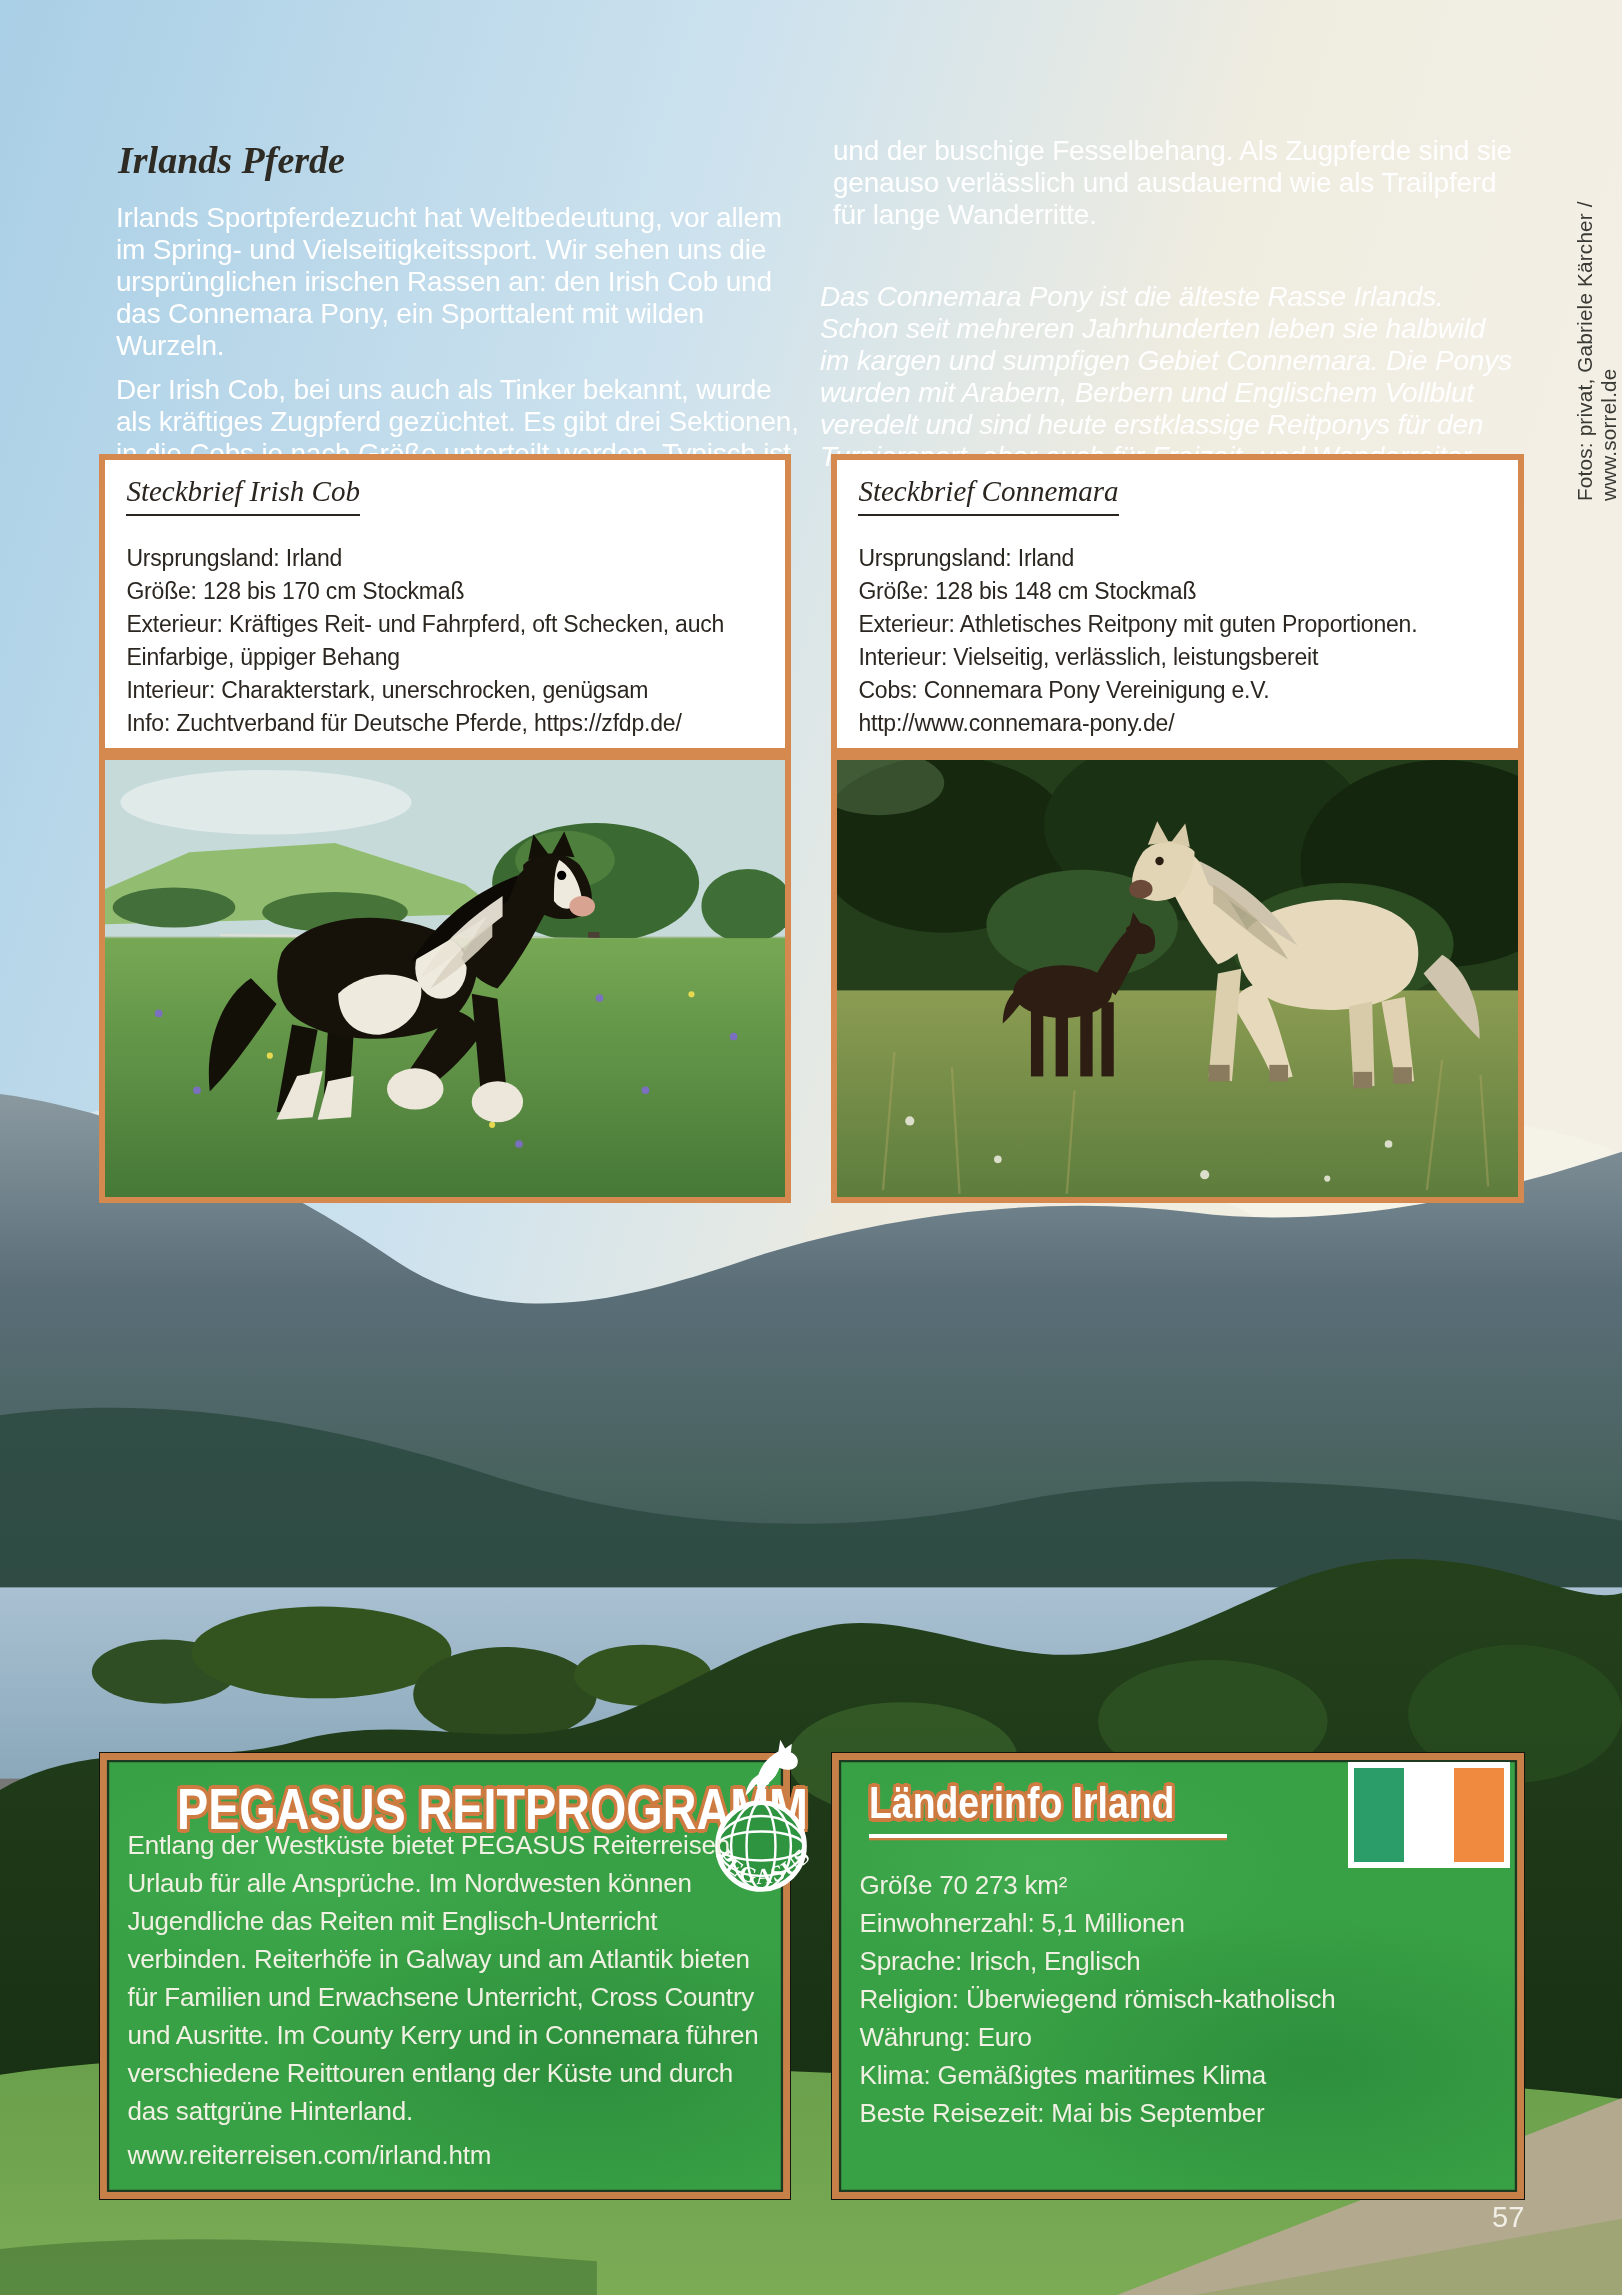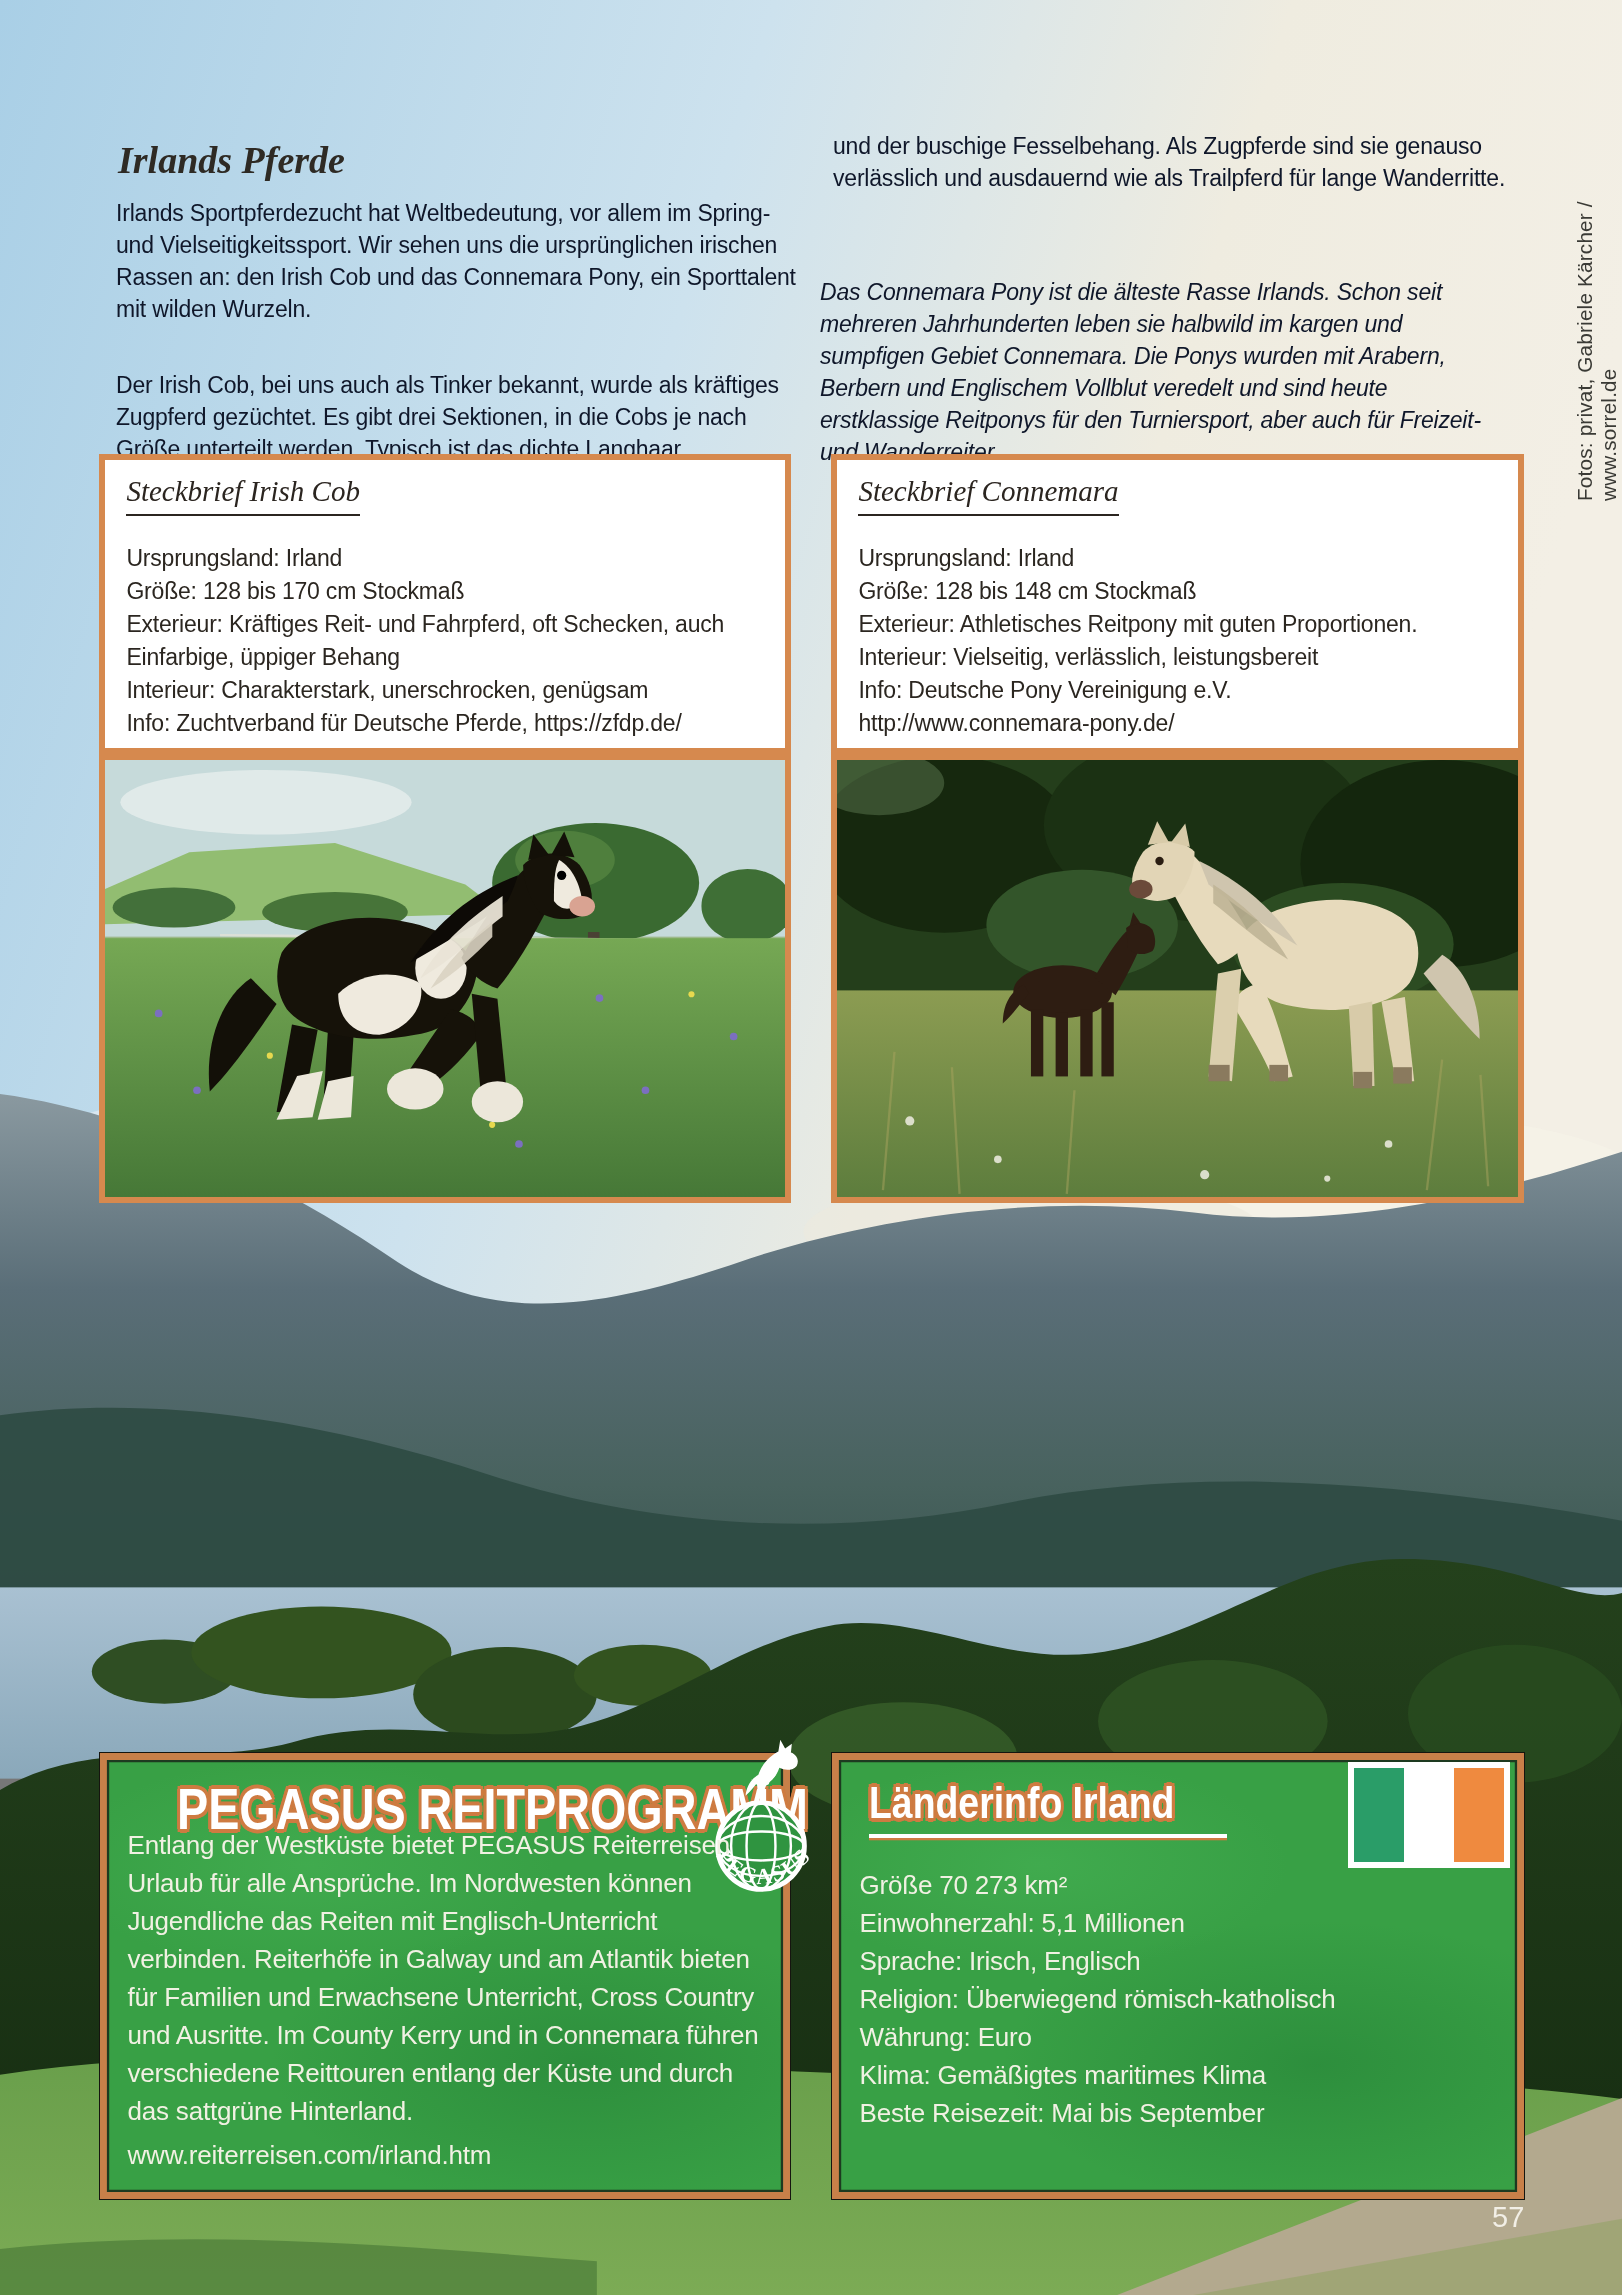--- a/index.html
+++ b/index.html
@@ -1,21 +1,21 @@
 <!DOCTYPE html>
 <html style="font-size:12.2px"><head>
 <meta charset="utf-8">
 <style>
   html,body{margin:0;padding:0;background:#777;}
   #page{position:relative;width:1623px;height:2295px;overflow:hidden;
         font-family:"Liberation Sans",sans-serif;}
   #bg{position:absolute;left:0;top:0;width:1623px;height:2295px;}
 
   
-  .body-copy{position:absolute;font-size:23px;line-height:32px;color:#0f172a;
+  .body-copy{position:absolute;font-size:28px;line-height:32px;color:#ffffff;
              letter-spacing:-0.2px;}
   #page-title{position:absolute;left:118px;top:113px;
               font-family:"Liberation Serif",serif;font-style:italic;
               font-size:38px;color:#2e2a24;}
 
   
   .sb-box{position:absolute;top:454px;height:300px;box-sizing:border-box;
           background:#ffffff;border:6.9px solid #d6894e;padding:15.3px 21.4px;}
   .sb-head{font-family:"Liberation Serif",serif;font-style:italic;
            font-size:29px;color:#2b2520;display:inline-block;
@@ -140,21 +140,21 @@
     </div>
   </section>
 
   <section class="sb-box" style="left:831px;width:693px;">
     <span class="sb-head">Steckbrief Connemara</span>
     <div class="sb-lines">
       <div>Ursprungsland: Irland</div>
       <div>Größe: 128 bis 148 cm Stockmaß</div>
       <div>Exterieur: Athletisches Reitpony mit guten Proportionen.</div>
       <div>Interieur: Vielseitig, verlässlich, leistungsbereit</div>
-      <div>Info: Deutsche Pony Vereinigung e.V.</div>
+      <div>Cobs: Connemara Pony Vereinigung e.V.</div>
       <div>http://www.connemara-pony.de/</div>
     </div>
   </section>
 
   <figure class="photo" style="left:99px;width:692px;margin:0;">
     <svg viewBox="0 0 887 569" preserveAspectRatio="none">
       <rect x="0" y="0" width="887" height="230" fill="#c6dada"></rect>
       <ellipse cx="210" cy="55" rx="190" ry="42" fill="#e6eeec" opacity="0.8"></ellipse>
       <path d="M0,168 L110,120 L300,108 L470,162 L520,200 L0,214 Z" fill="#92bd71"></path>
       <ellipse cx="90" cy="192" rx="80" ry="26" fill="#43703a"></ellipse>

